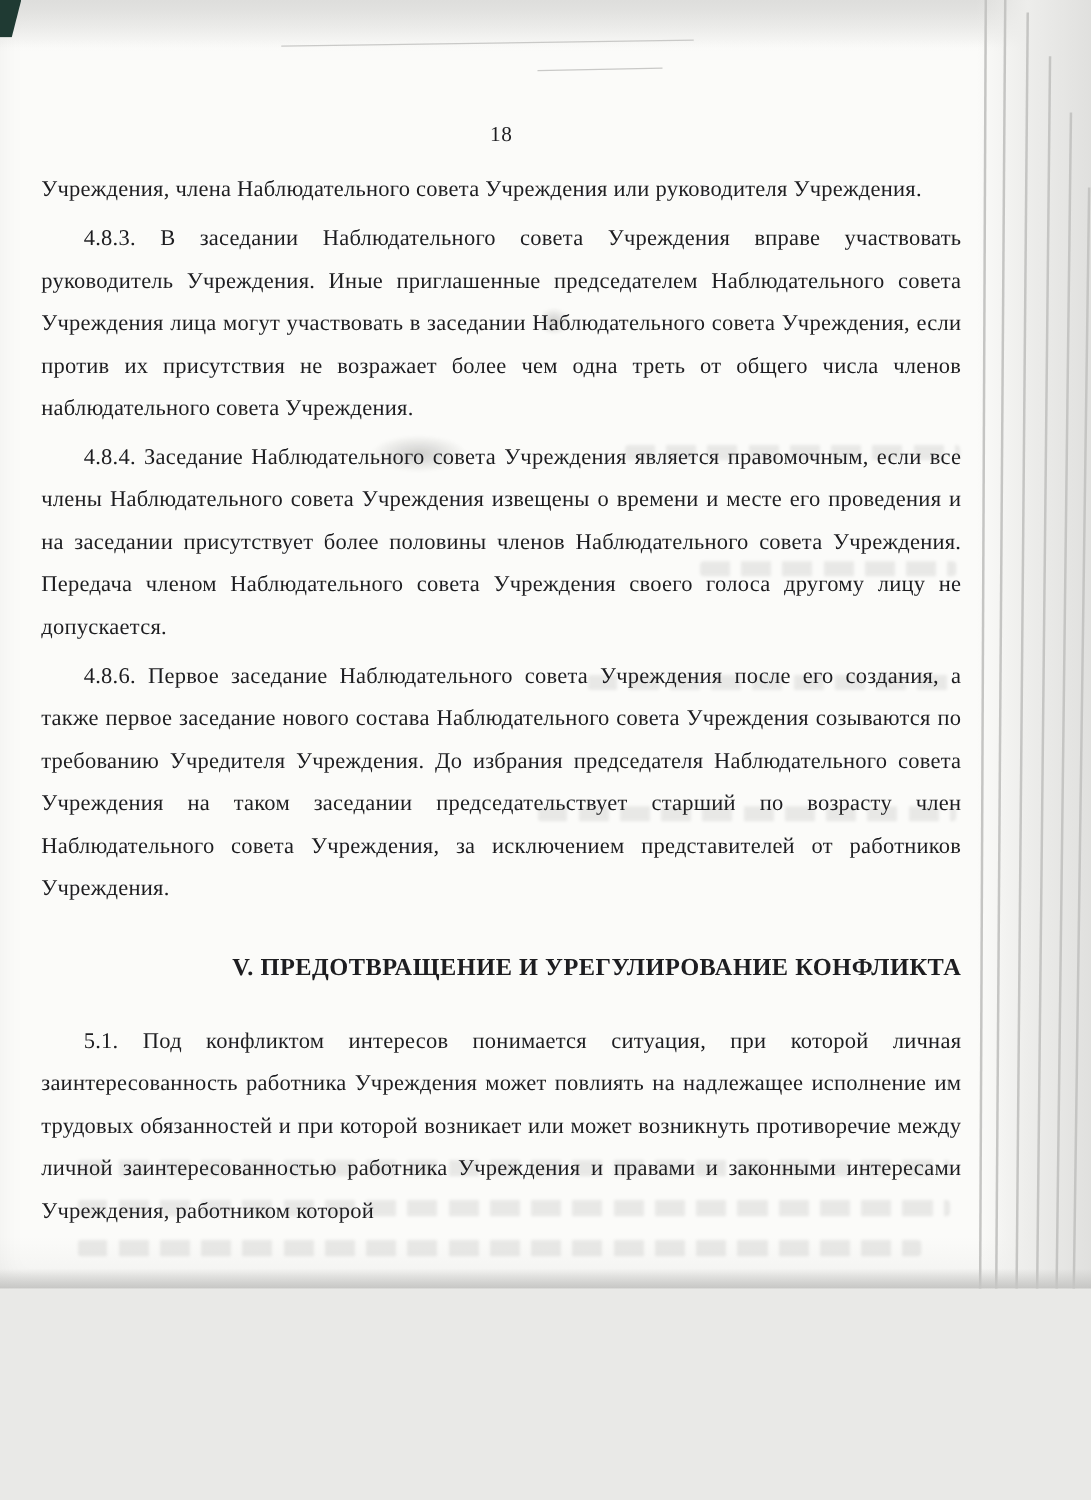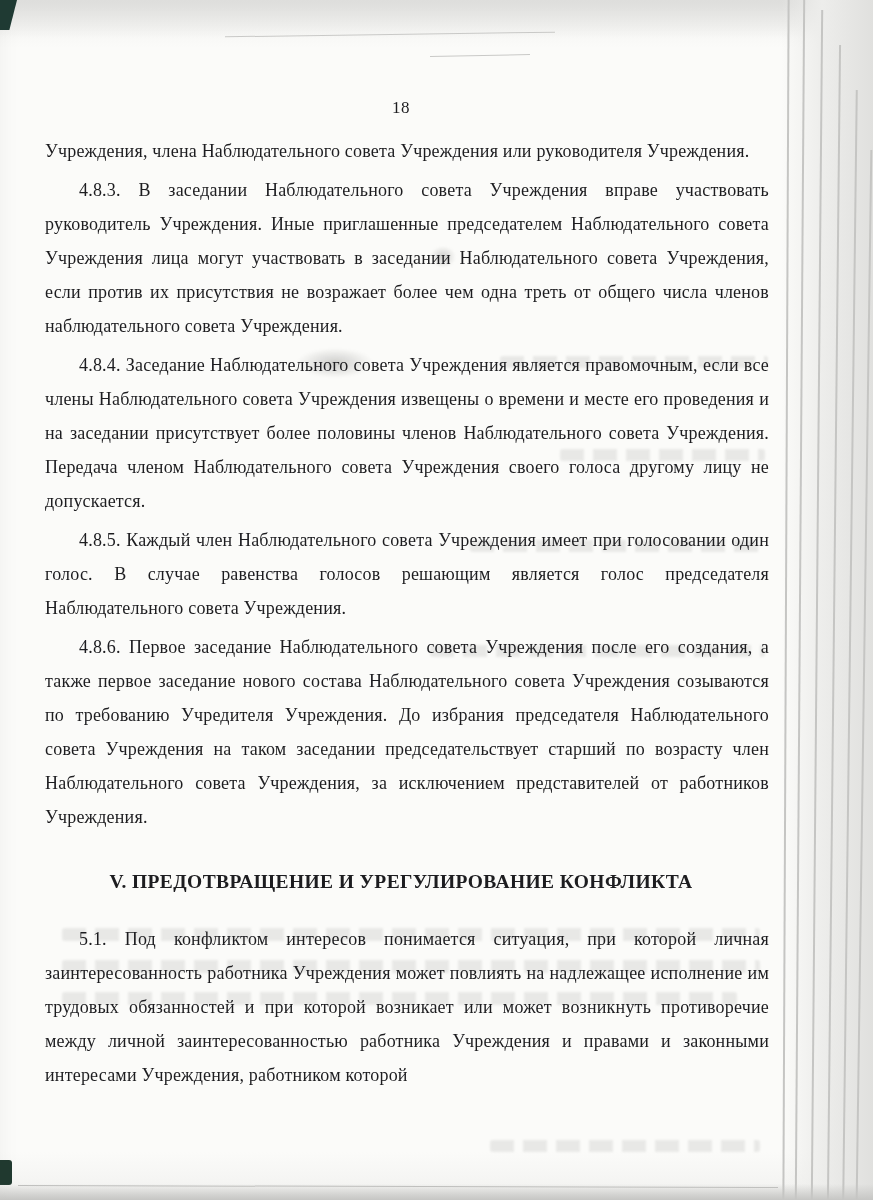--- a/index.html
+++ b/index.html
@@ -4,21 +4,21 @@
 <title>Scanned document page 18</title>
 <style>
   html, body {
     margin: 0;
     padding: 0;
     background: #e9e9e7;
   }
   .scan {
     position: relative;
     width: 873px;
-    height: 1200px;
+    height: 1031px;
     margin: 0;
     overflow: hidden;
     background: linear-gradient(to bottom, #efefed 0%, #fbfbf9 4%, #fbfbf9 96%, #f1f1ef 100%);
     font-family: "Liberation Serif", serif;
     color: #1d1d20;
     box-shadow: inset 0 0 22px rgba(0,0,0,0.05);
   }
 
   
   .top-shade {
@@ -84,33 +84,33 @@
 
   
   .content {
     position: absolute; left: 33px; top: 98px; width: 736px;
   }
   .page-number {
     text-align: center; font-size: 17px; margin-bottom: 16px;
     letter-spacing: 0.5px;
   }
   .para {
-    margin: 0 0 5px 12px;
+    margin: 0 0 5px 0;
     font-size: 18px;
     line-height: 34px;
     text-align: justify;
     text-justify: inter-word;
     letter-spacing: 0.2px;
   }
   .para.indent { text-indent: 34px; }
   .heading {
     margin: 26px 0 18px 0;
     font-size: 19.5px;
     font-weight: bold;
-    text-align: center;
+    text-align: right;
     line-height: 44px;
     letter-spacing: 0.4px;
   }
   .heading-line { display: block; }
 </style>
 </head>
 <body>
 
 <div class="scan">
 
@@ -143,21 +143,20 @@
 
   <div class="smudge m1"></div>
   <div class="smudge m2"></div>
 
   <div class="content">
     <div class="page-number">18</div>
 
     <p class="para">Учреждения, члена Наблюдательного совета Учреждения или руководителя Учреждения.</p>
     <p class="para indent">4.8.3. В заседании Наблюдательного совета Учреждения вправе участвовать руководитель Учреждения. Иные приглашенные председателем Наблюдательного совета Учреждения лица могут участвовать в заседании Наблюдательного совета Учреждения, если против их присутствия не возражает более чем одна треть от общего числа членов наблюдательного совета Учреждения.</p>
     <p class="para indent">4.8.4. Заседание Наблюдательного совета Учреждения является правомочным, если все члены Наблюдательного совета Учреждения извещены о времени и месте его проведения и на заседании присутствует более половины членов Наблюдательного совета Учреждения. Передача членом Наблюдательного совета Учреждения своего голоса другому лицу не допускается.</p>
-    <p class="para indent">4.8.5. Каждый член Наблюдательного совета Учреждения имеет при голосовании один голос. В случае равенства голосов решающим является голос председателя Наблюдательного совета Учреждения.</p>
     <p class="para indent">4.8.6. Первое заседание Наблюдательного совета Учреждения после его создания, а также первое заседание нового состава Наблюдательного совета Учреждения созываются по требованию Учредителя Учреждения. До избрания председателя Наблюдательного совета Учреждения на таком заседании председательствует старший по возрасту член Наблюдательного совета Учреждения, за исключением представителей от работников Учреждения.</p>
 
     <h2 class="heading">
       <span class="heading-line">V. ПРЕДОТВРАЩЕНИЕ И УРЕГУЛИРОВАНИЕ КОНФЛИКТА</span>
     </h2>
 
     <p class="para indent">5.1. Под конфликтом интересов понимается ситуация, при которой личная заинтересованность работника Учреждения может повлиять на надлежащее исполнение им трудовых обязанностей и при которой возникает или может возникнуть противоречие между личной заинтересованностью работника Учреждения и правами и законными интересами Учреждения, работником которой</p>
   </div>
 
 </div>

